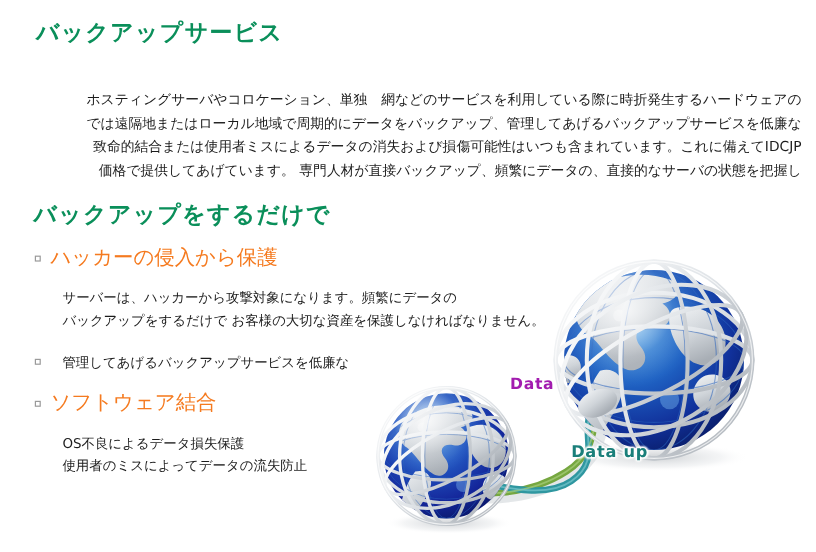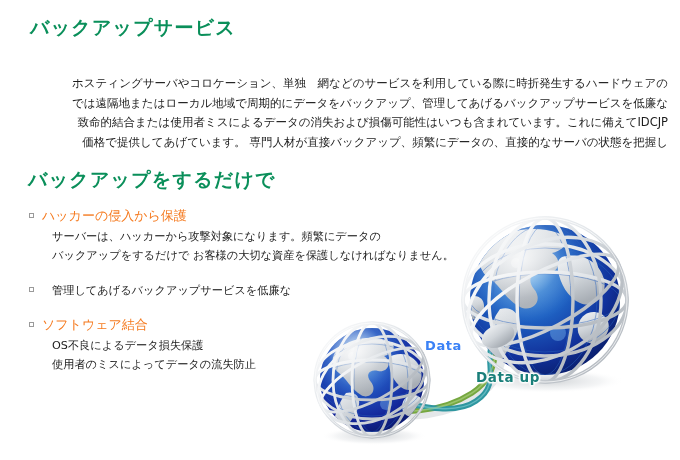--- a/index.html
+++ b/index.html
@@ -50,37 +50,37 @@
     position: absolute;
     left: 28px;
     top: 207px;
     width: 420px;
   }
   .feature-item { position: relative; margin-bottom: 12px; }
   .feature-head {
     position: relative;
     padding-left: 14px;
     color: #f57a1f;
-    font-size: 13px;
+    font-size: 17px;
     line-height: 17px;
     white-space: nowrap;
   }
   .bullet-square {
     position: absolute;
     left: 1px;
     top: 6px;
     width: 5px;
     height: 5px;
     border: 1px solid #9a9a9a;
     background: #ffffff;
     box-sizing: border-box;
   }
   .feature-desc {
     padding-left: 24px;
-    margin-top: 3px;
+    margin-top: 15px;
   }
   .feature-desc .ln {
     display: block;
     color: #1c1c1c;
     font-size: 11.2px;
     line-height: 19px;
     white-space: nowrap;
   }
 
   
@@ -98,21 +98,21 @@
     position: absolute;
     font-size: 13px;
     font-weight: bold;
     letter-spacing: 0.6px;
     white-space: nowrap;
     text-shadow:
        0 0  2px #fff,  1px  0 2px #fff, -1px  0 2px #fff,
        0  1px 2px #fff,  0 -1px 2px #fff,  1px  1px 2px #fff,
       -1px -1px 2px #fff, 1px -1px 2px #fff, -1px 1px 2px #fff;
   }
-  #label-data   { left: 425px; top: 338px; color: #3b82f6; }
+  #label-data   { left: 425px; top: 313px; color: #a21caf; }
   #label-backup { left: 476px; top: 369px; color: #1a7f7a; font-size: 13.5px; }
 </style>
 </head>
 <body>
 
 <div id="page">
 
   <div id="heading-1" class="section-heading">バックアップサービス</div>
 
   <div id="intro-paragraph">

